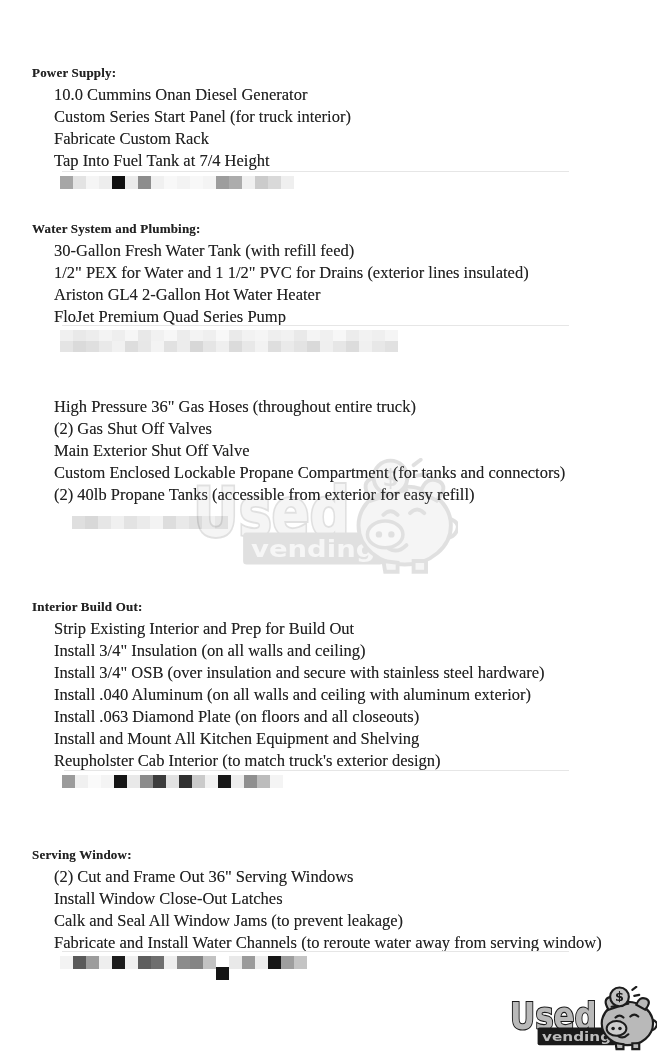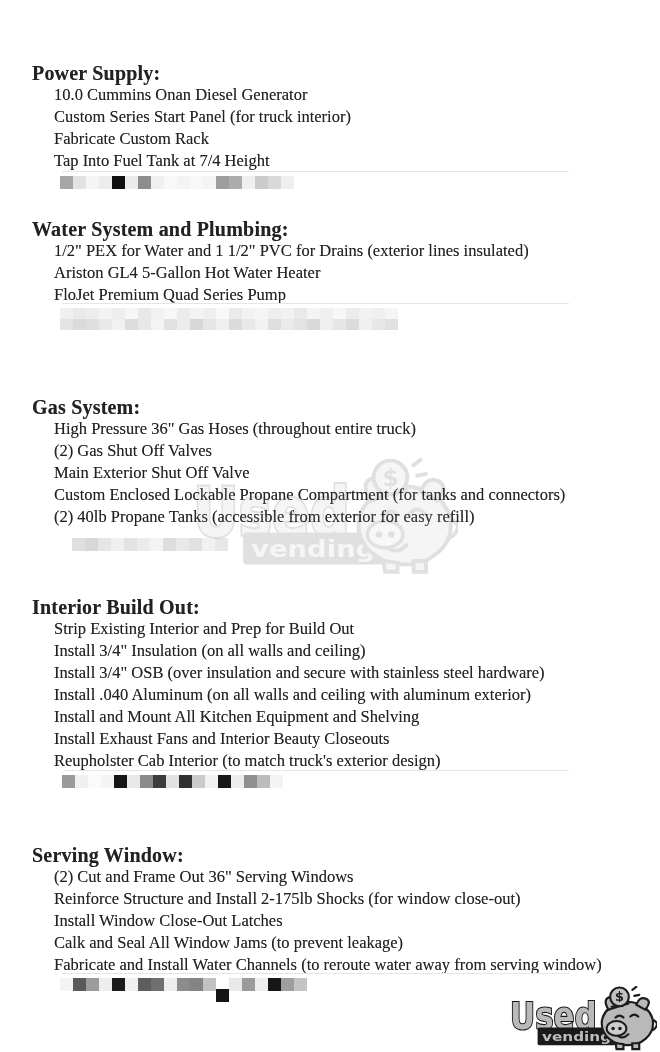--- a/index.html
+++ b/index.html
@@ -4,21 +4,21 @@
 <style>
   html,body{margin:0;padding:0;background:#ffffff;}
   .page{
     position:relative; width:660px; height:1052px; background:#ffffff;
     overflow:hidden;
     font-family:"Liberation Serif", serif;
     color:#222222;
   }
   .section{position:absolute; left:32px; right:4px;}
   .section-title{
-    font-size:20px; font-weight:bold; line-height:22px;
+    font-size:13px; font-weight:bold; line-height:22px;
     letter-spacing:.2px;
     text-shadow:0 0 .5px rgba(30,30,30,.45);
   }
   .item{
     padding-left:22px; font-size:16.5px; line-height:22px;
     text-shadow:0 0 .5px rgba(30,30,30,.45);
     white-space:nowrap;
   }
   .redaction-row{
     position:relative; padding-left:0; white-space:nowrap; font-size:0;
@@ -62,50 +62,49 @@
       <div class="section" style="top: 62px;">
         <div class="section-title">Power Supply:</div>
         <div class="item">10.0 Cummins Onan Diesel Generator</div>
         <div class="item">Custom Series Start Panel (for truck interior)</div>
         <div class="item">Fabricate Custom Rack</div>
         <div class="item">Tap Into Fuel Tank at 7/4 Height</div>
         <div class="redaction-row ghost" style="margin-left: 28px; margin-top: 4px;"><span class="rblock" style="background: rgb(166, 166, 166); height: 13px;"></span><span class="rblock" style="background: rgb(227, 227, 227); height: 13px;"></span><span class="rblock" style="background: rgb(245, 245, 245); height: 13px;"></span><span class="rblock" style="background: rgb(237, 237, 237); height: 13px;"></span><span class="rblock" style="background: rgb(16, 16, 16); height: 13px;"></span><span class="rblock" style="background: rgb(235, 235, 235); height: 13px;"></span><span class="rblock" style="background: rgb(141, 141, 141); height: 13px;"></span><span class="rblock" style="background: rgb(240, 240, 240); height: 13px;"></span><span class="rblock" style="background: rgb(248, 248, 248); height: 13px;"></span><span class="rblock" style="background: rgb(243, 243, 243); height: 13px;"></span><span class="rblock" style="background: rgb(248, 248, 248); height: 13px;"></span><span class="rblock" style="background: rgb(244, 244, 244); height: 13px;"></span><span class="rblock" style="background: rgb(157, 157, 157); height: 13px;"></span><span class="rblock" style="background: rgb(172, 172, 172); height: 13px;"></span><span class="rblock" style="background: rgb(240, 240, 240); height: 13px;"></span><span class="rblock" style="background: rgb(203, 203, 203); height: 13px;"></span><span class="rblock" style="background: rgb(217, 217, 217); height: 13px;"></span><span class="rblock" style="background: rgb(239, 239, 239); height: 13px;"></span></div>
       </div>
       <div class="section" style="top: 218px;">
         <div class="section-title">Water System and Plumbing:</div>
+        <div class="item">30-Gallon Fresh Water Tank (with refill feed)</div>
         <div class="item">1/2" PEX for Water and 1 1/2" PVC for Drains (exterior lines insulated)</div>
-        <div class="item">Ariston GL4 5-Gallon Hot Water Heater</div>
+        <div class="item">Ariston GL4 2-Gallon Hot Water Heater</div>
         <div class="item">FloJet Premium Quad Series Pump</div>
         <div class="redaction-row ghost" style="margin-left: 28px; margin-top: 2px;"><span class="rblock" style="background: rgb(240, 240, 240); height: 11px;"></span><span class="rblock" style="background: rgb(233, 233, 233); height: 11px;"></span><span class="rblock" style="background: rgb(237, 237, 237); height: 11px;"></span><span class="rblock" style="background: rgb(243, 243, 243); height: 11px;"></span><span class="rblock" style="background: rgb(238, 238, 238); height: 11px;"></span><span class="rblock" style="background: rgb(246, 246, 246); height: 11px;"></span><span class="rblock" style="background: rgb(232, 232, 232); height: 11px;"></span><span class="rblock" style="background: rgb(241, 241, 241); height: 11px;"></span><span class="rblock" style="background: rgb(247, 247, 247); height: 11px;"></span><span class="rblock" style="background: rgb(236, 236, 236); height: 11px;"></span><span class="rblock" style="background: rgb(243, 243, 243); height: 11px;"></span><span class="rblock" style="background: rgb(239, 239, 239); height: 11px;"></span><span class="rblock" style="background: rgb(248, 248, 248); height: 11px;"></span><span class="rblock" style="background: rgb(234, 234, 234); height: 11px;"></span><span class="rblock" style="background: rgb(242, 242, 242); height: 11px;"></span><span class="rblock" style="background: rgb(245, 245, 245); height: 11px;"></span><span class="rblock" style="background: rgb(238, 238, 238); height: 11px;"></span><span class="rblock" style="background: rgb(241, 241, 241); height: 11px;"></span><span class="rblock" style="background: rgb(233, 233, 233); height: 11px;"></span><span class="rblock" style="background: rgb(244, 244, 244); height: 11px;"></span><span class="rblock" style="background: rgb(240, 240, 240); height: 11px;"></span><span class="rblock" style="background: rgb(247, 247, 247); height: 11px;"></span><span class="rblock" style="background: rgb(236, 236, 236); height: 11px;"></span><span class="rblock" style="background: rgb(242, 242, 242); height: 11px;"></span><span class="rblock" style="background: rgb(239, 239, 239); height: 11px;"></span><span class="rblock" style="background: rgb(245, 245, 245); height: 11px;"></span></div>
         <div class="redaction-row" style="margin-left: 28px; margin-top: 0px;"><span class="rblock" style="background: rgb(228, 228, 228); height: 11px;"></span><span class="rblock" style="background: rgb(218, 218, 218); height: 11px;"></span><span class="rblock" style="background: rgb(223, 223, 223); height: 11px;"></span><span class="rblock" style="background: rgb(233, 233, 233); height: 11px;"></span><span class="rblock" style="background: rgb(241, 241, 241); height: 11px;"></span><span class="rblock" style="background: rgb(221, 221, 221); height: 11px;"></span><span class="rblock" style="background: rgb(231, 231, 231); height: 11px;"></span><span class="rblock" style="background: rgb(243, 243, 243); height: 11px;"></span><span class="rblock" style="background: rgb(225, 225, 225); height: 11px;"></span><span class="rblock" style="background: rgb(236, 236, 236); height: 11px;"></span><span class="rblock" style="background: rgb(215, 215, 215); height: 11px;"></span><span class="rblock" style="background: rgb(229, 229, 229); height: 11px;"></span><span class="rblock" style="background: rgb(239, 239, 239); height: 11px;"></span><span class="rblock" style="background: rgb(219, 219, 219); height: 11px;"></span><span class="rblock" style="background: rgb(232, 232, 232); height: 11px;"></span><span class="rblock" style="background: rgb(242, 242, 242); height: 11px;"></span><span class="rblock" style="background: rgb(222, 222, 222); height: 11px;"></span><span class="rblock" style="background: rgb(234, 234, 234); height: 11px;"></span><span class="rblock" style="background: rgb(227, 227, 227); height: 11px;"></span><span class="rblock" style="background: rgb(217, 217, 217); height: 11px;"></span><span class="rblock" style="background: rgb(239, 239, 239); height: 11px;"></span><span class="rblock" style="background: rgb(230, 230, 230); height: 11px;"></span><span class="rblock" style="background: rgb(220, 220, 220); height: 11px;"></span><span class="rblock" style="background: rgb(240, 240, 240); height: 11px;"></span><span class="rblock" style="background: rgb(231, 231, 231); height: 11px;"></span><span class="rblock" style="background: rgb(225, 225, 225); height: 11px;"></span></div>
       </div>
       <div class="section" style="top: 396px;">
-        <div class="section-title">Gas System:</div>
         <div class="item">High Pressure 36" Gas Hoses (throughout entire truck)</div>
         <div class="item">(2) Gas Shut Off Valves</div>
         <div class="item">Main Exterior Shut Off Valve</div>
         <div class="item">Custom Enclosed Lockable Propane Compartment (for tanks and connectors)</div>
         <div class="item">(2) 40lb Propane Tanks (accessible from exterior for easy refill)</div>
         <div class="redaction-row" style="margin-left: 40px; margin-top: 10px;"><span class="rblock" style="background: rgb(223, 223, 223); height: 13px;"></span><span class="rblock" style="background: rgb(216, 216, 216); height: 13px;"></span><span class="rblock" style="background: rgb(230, 230, 230); height: 13px;"></span><span class="rblock" style="background: rgb(240, 240, 240); height: 13px;"></span><span class="rblock" style="background: rgb(227, 227, 227); height: 13px;"></span><span class="rblock" style="background: rgb(235, 235, 235); height: 13px;"></span><span class="rblock" style="background: rgb(243, 243, 243); height: 13px;"></span><span class="rblock" style="background: rgb(221, 221, 221); height: 13px;"></span><span class="rblock" style="background: rgb(233, 233, 233); height: 13px;"></span><span class="rblock" style="background: rgb(225, 225, 225); height: 13px;"></span><span class="rblock" style="background: rgb(241, 241, 241); height: 13px;"></span><span class="rblock" style="background: rgb(231, 231, 231); height: 13px;"></span></div>
       </div>
       <div class="section" style="top: 596px;">
         <div class="section-title">Interior Build Out:</div>
         <div class="item">Strip Existing Interior and Prep for Build Out</div>
         <div class="item">Install 3/4" Insulation (on all walls and ceiling)</div>
         <div class="item">Install 3/4" OSB (over insulation and secure with stainless steel hardware)</div>
         <div class="item">Install .040 Aluminum (on all walls and ceiling with aluminum exterior)</div>
+        <div class="item">Install .063 Diamond Plate (on floors and all closeouts)</div>
         <div class="item">Install and Mount All Kitchen Equipment and Shelving</div>
-        <div class="item">Install Exhaust Fans and Interior Beauty Closeouts</div>
         <div class="item">Reupholster Cab Interior (to match truck's exterior design)</div>
         <div class="redaction-row ghost" style="margin-left: 30px; margin-top: 3px;"><span class="rblock" style="background: rgb(155, 155, 155); height: 13px;"></span><span class="rblock" style="background: rgb(240, 240, 240); height: 13px;"></span><span class="rblock" style="background: rgb(250, 250, 250); height: 13px;"></span><span class="rblock" style="background: rgb(244, 244, 244); height: 13px;"></span><span class="rblock" style="background: rgb(21, 21, 21); height: 13px;"></span><span class="rblock" style="background: rgb(233, 233, 233); height: 13px;"></span><span class="rblock" style="background: rgb(139, 139, 139); height: 13px;"></span><span class="rblock" style="background: rgb(60, 60, 60); height: 13px;"></span><span class="rblock" style="background: rgb(226, 226, 226); height: 13px;"></span><span class="rblock" style="background: rgb(48, 48, 48); height: 13px;"></span><span class="rblock" style="background: rgb(202, 202, 202); height: 13px;"></span><span class="rblock" style="background: rgb(241, 241, 241); height: 13px;"></span><span class="rblock" style="background: rgb(24, 24, 24); height: 13px;"></span><span class="rblock" style="background: rgb(237, 237, 237); height: 13px;"></span><span class="rblock" style="background: rgb(143, 143, 143); height: 13px;"></span><span class="rblock" style="background: rgb(188, 188, 188); height: 13px;"></span><span class="rblock" style="background: rgb(244, 244, 244); height: 13px;"></span></div>
       </div>
       <div class="section" style="top: 844px;">
         <div class="section-title">Serving Window:</div>
         <div class="item">(2) Cut and Frame Out 36" Serving Windows</div>
-        <div class="item">Reinforce Structure and Install 2-175lb Shocks (for window close-out)</div>
         <div class="item">Install Window Close-Out Latches</div>
         <div class="item">Calk and Seal All Window Jams (to prevent leakage)</div>
         <div class="item">Fabricate and Install Water Channels (to reroute water away from serving window)</div>
         <div class="redaction-row ghost" style="margin-left: 28px; margin-top: 2px;"><span class="rblock" style="background: rgb(243, 243, 243); height: 13px;"></span><span class="rblock" style="background: rgb(90, 90, 90); height: 13px;"></span><span class="rblock" style="background: rgb(156, 156, 156); height: 13px;"></span><span class="rblock" style="background: rgb(238, 238, 238); height: 13px;"></span><span class="rblock" style="background: rgb(28, 28, 28); height: 13px;"></span><span class="rblock" style="background: rgb(240, 240, 240); height: 13px;"></span><span class="rblock" style="background: rgb(94, 94, 94); height: 13px;"></span><span class="rblock" style="background: rgb(111, 111, 111); height: 13px;"></span><span class="rblock" style="background: rgb(238, 238, 238); height: 13px;"></span><span class="rblock" style="background: rgb(140, 140, 140); height: 13px;"></span><span class="rblock" style="background: rgb(132, 132, 132); height: 13px;"></span><span class="rblock" style="background: rgb(194, 194, 194); height: 13px;"></span><span class="rblock" style="background: rgb(21, 21, 21); height: 13px; top: 11px;"></span><span class="rblock" style="background: rgb(233, 233, 233); height: 13px;"></span><span class="rblock" style="background: rgb(155, 155, 155); height: 13px;"></span><span class="rblock" style="background: rgb(237, 237, 237); height: 13px;"></span><span class="rblock" style="background: rgb(22, 22, 22); height: 13px;"></span><span class="rblock" style="background: rgb(158, 158, 158); height: 13px;"></span><span class="rblock" style="background: rgb(196, 196, 196); height: 13px;"></span></div>
       </div>
     </div>
   <div class="watermark" id="wm-slot">
   <svg class="logo-svg" viewBox="0 0 152 66" xmlns="http://www.w3.org/2000/svg">
     <g>
       <text class="lg-used" x="3" y="44" textLength="88" lengthAdjust="spacingAndGlyphs">Used</text>

